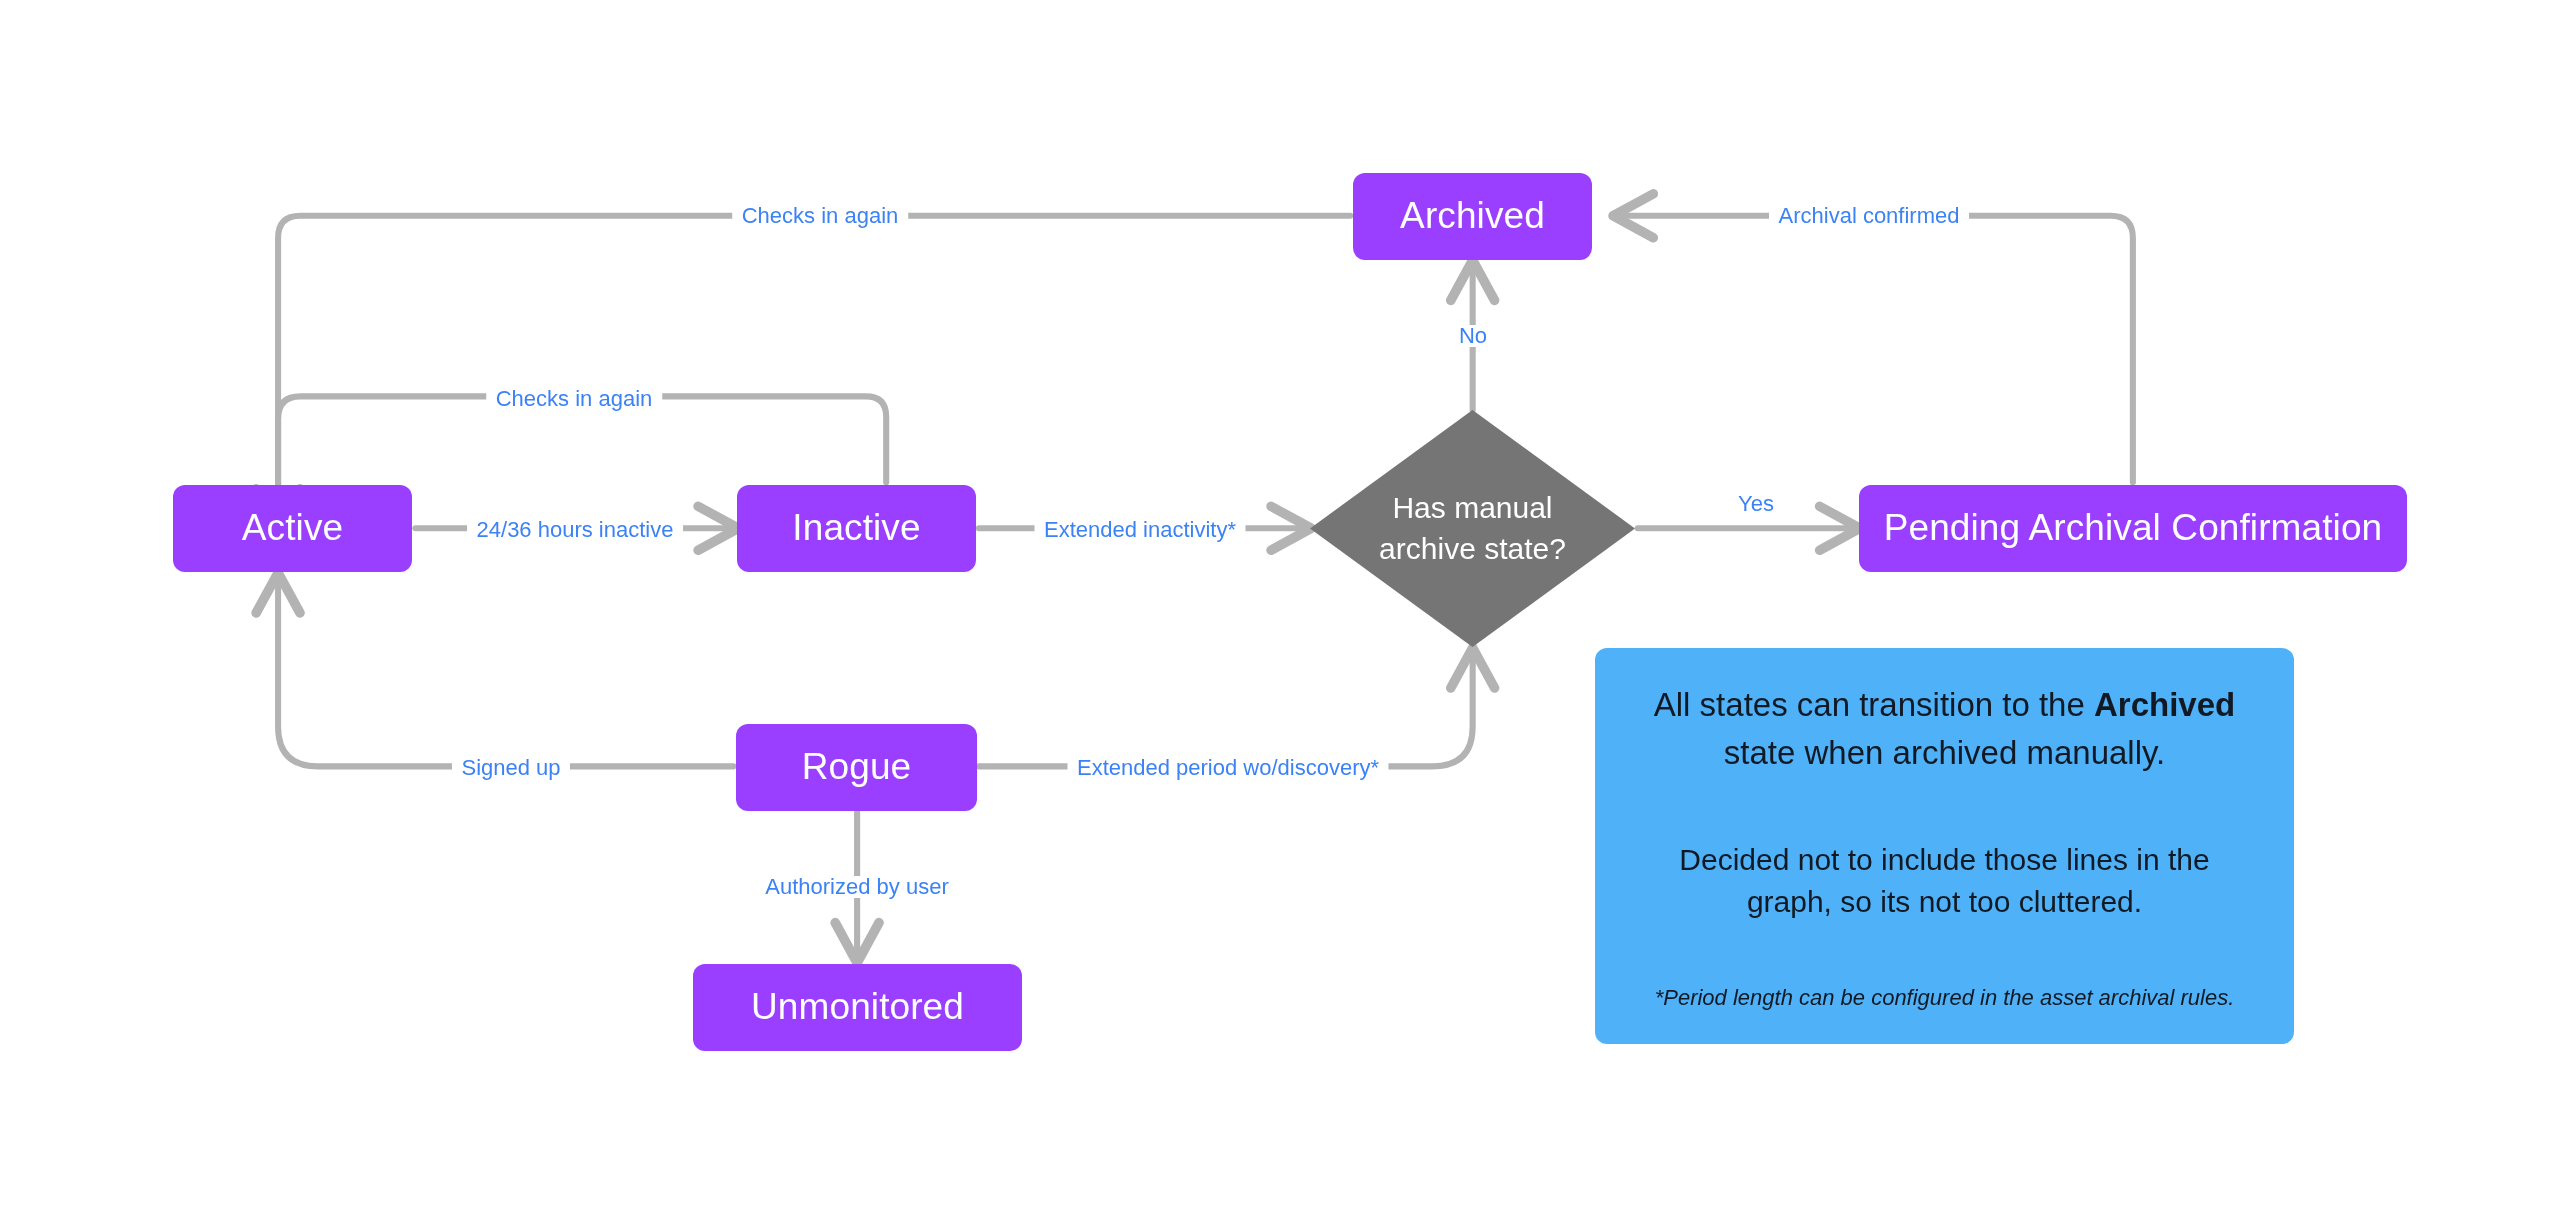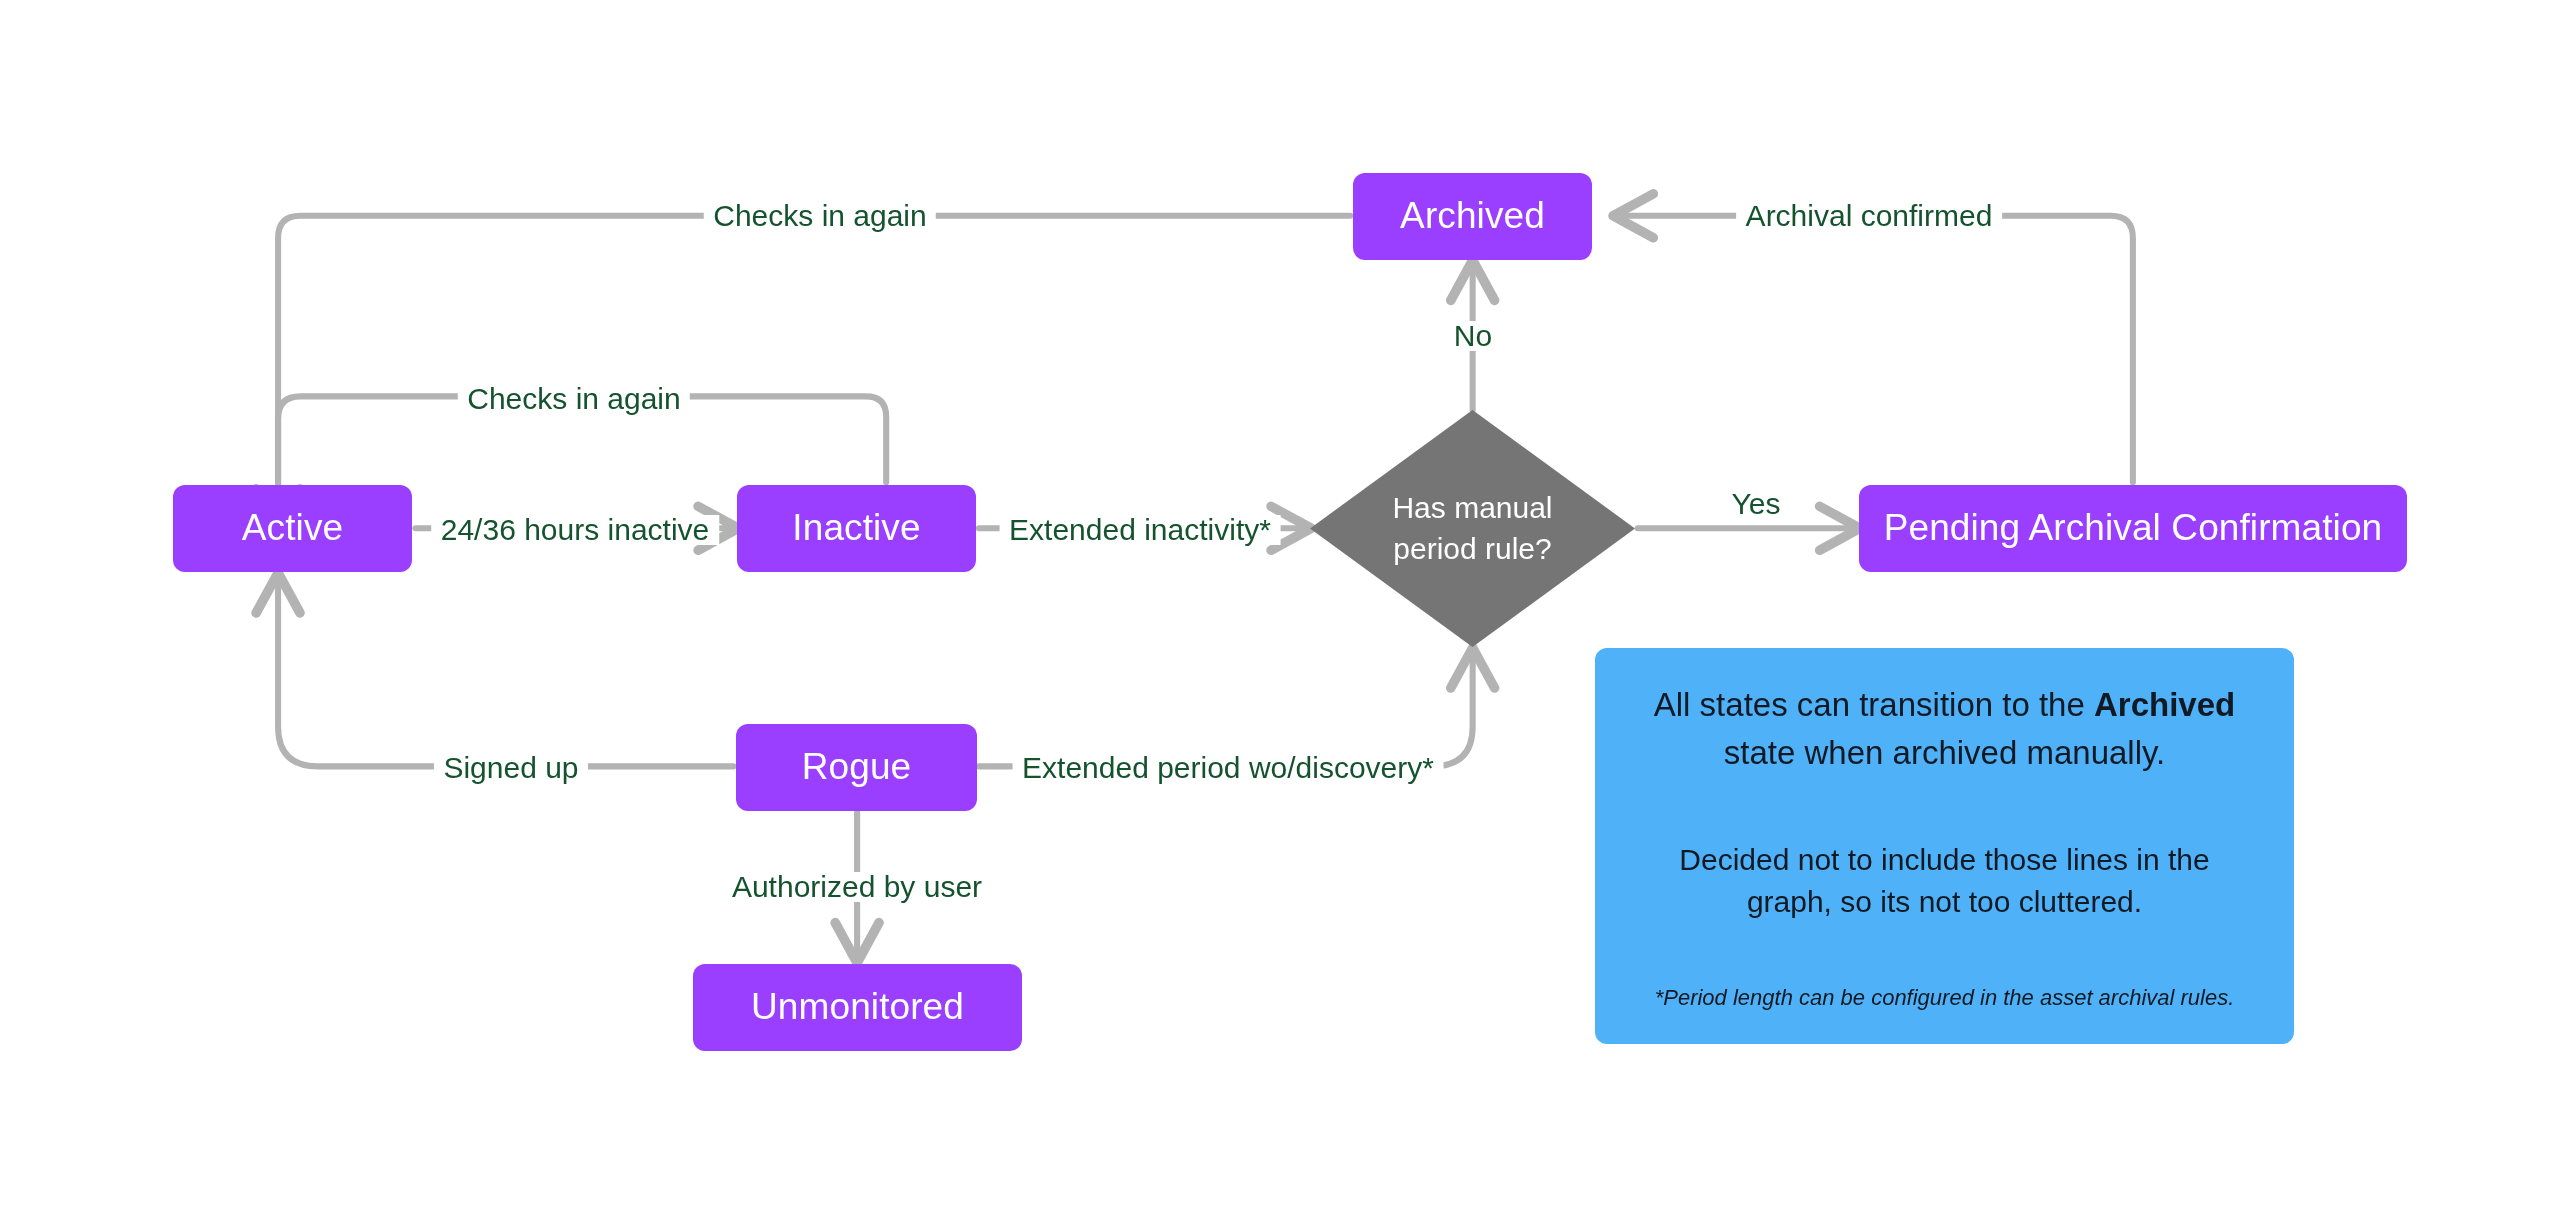--- a/index.html
+++ b/index.html
@@ -83,22 +83,22 @@
   }
   .callout-note {
     margin-top: 62px;
     font-size: 22px;
     font-style: italic;
     text-align: center;
     max-width: 649px;
   }
   .edge-label {
     position: absolute;
-    font-size: 30px;
-    color: #14532d;
+    font-size: 22px;
+    color: #3b82f6;
     white-space: nowrap;
     background: #ffffff;
     padding: 0 9.5px;
     line-height: 1;
     transform: translate(-50%, -50%);
   }
 </style>
 </head>
 <body>
 
@@ -154,21 +154,21 @@
     <span>Archived</span>
   </div>
 
   <div class="node node-state" style="left:1859px; top:485px; width:548px; height:87px;">
     <span>Pending Archival Confirmation</span>
   </div>
 
   <div class="node node-decision" style="left:1310px; top:410px;">
     <div class="decision-label">
       <div>Has manual</div>
-      <div>period rule?</div>
+      <div>archive state?</div>
     </div>
   </div>
 
   <div class="edge-label" style="left:575px; top:530px;">24/36 hours inactive</div>
 
   <div class="edge-label" style="left:1140px; top:530px;">Extended inactivity*</div>
 
   <div class="edge-label" style="left:1756px; top:504px;">Yes</div>
 
   <div class="edge-label" style="left:1473px; top:336px;">No</div>

